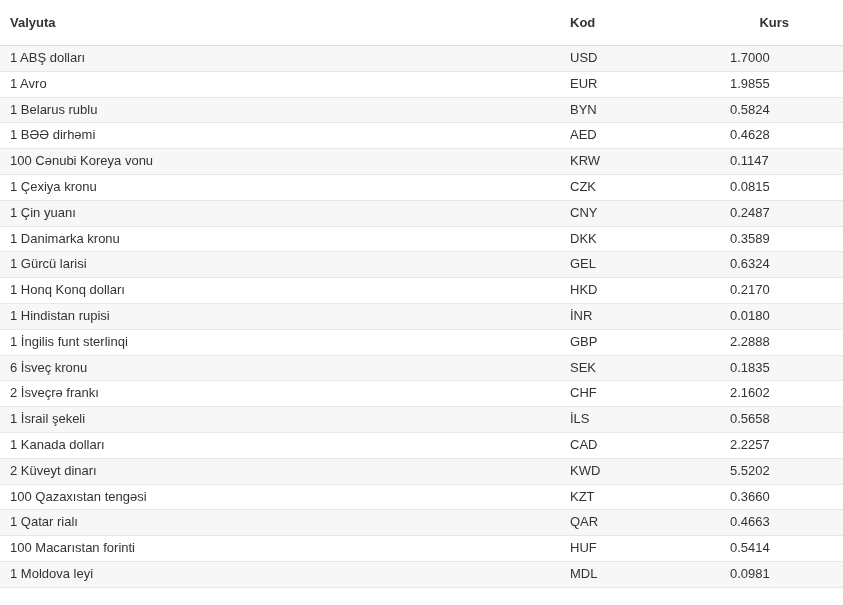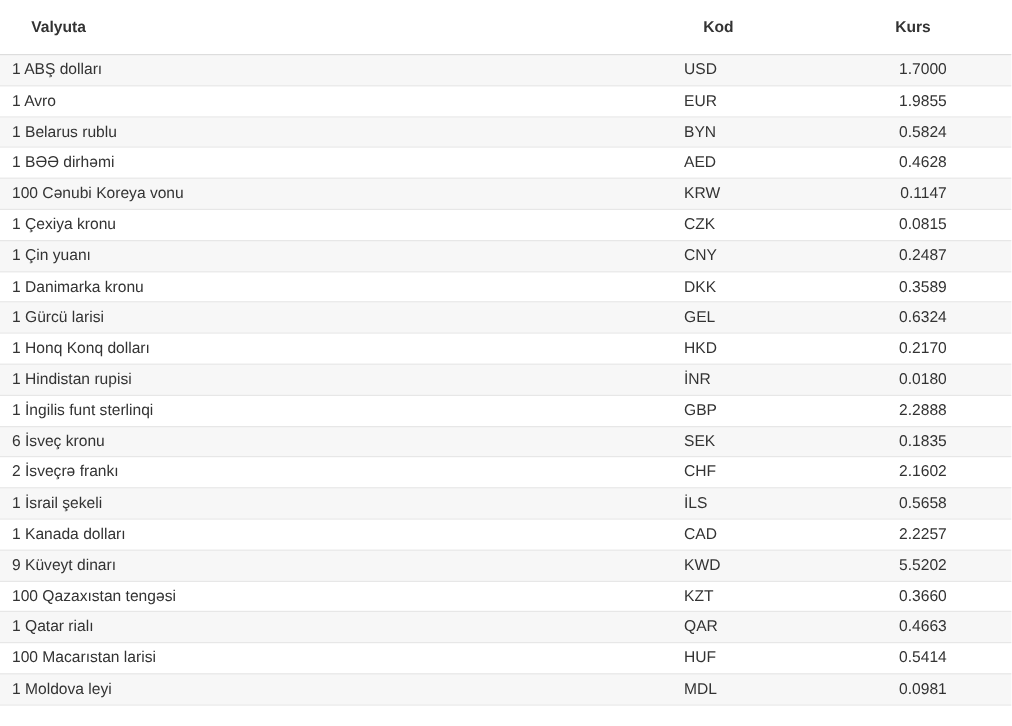--- a/index.html
+++ b/index.html
@@ -26,45 +26,45 @@
   }
   table.rates col.c-name { width: 560px; }
   table.rates col.c-code { width: 160px; }
   table.rates col.c-rate { width: 123px; }
 
   table.rates thead th {
     font-size: 13px;
     font-weight: bold;
     color: #333333;
     background: #ffffff;
-    padding: 0 26px;
+    padding: 0 10px;
     height: 45px;
     line-height: 31px;
     border-bottom: 1px solid #dddddd;
     text-align: left;
     vertical-align: middle;
     white-space: nowrap;
   }
   table.rates thead th.col-rate {
+    text-align: right;
     padding-right: 54px;
   }
   table.rates tbody td {
     padding: 0 10px;
     height: 24.8px;
     line-height: 24.8px;
     border-bottom: 1px solid #e7e7e7;
     color: #333333;
     font-size: 13px;
     vertical-align: middle;
     white-space: nowrap;
     overflow: hidden;
     text-overflow: ellipsis;
   }
   table.rates tbody td.col-rate {
-    text-align: right;
     padding-right: 54px;
   }
   table.rates tbody tr:nth-child(odd) td {
     background: #f7f7f7;
   }
   table.rates tbody tr:nth-child(even) td {
     background: #ffffff;
   }
 </style>
 </head>
@@ -159,36 +159,36 @@
           <td class="col-name">1 İsrail şekeli</td>
           <td class="col-code">İLS</td>
           <td class="col-rate">0.5658</td>
         </tr>
         <tr>
           <td class="col-name">1 Kanada dolları</td>
           <td class="col-code">CAD</td>
           <td class="col-rate">2.2257</td>
         </tr>
         <tr>
-          <td class="col-name">9 Küveyt dinarı</td>
+          <td class="col-name">2 Küveyt dinarı</td>
           <td class="col-code">KWD</td>
           <td class="col-rate">5.5202</td>
         </tr>
         <tr>
           <td class="col-name">100 Qazaxıstan tengəsi</td>
           <td class="col-code">KZT</td>
           <td class="col-rate">0.3660</td>
         </tr>
         <tr>
           <td class="col-name">1 Qatar rialı</td>
           <td class="col-code">QAR</td>
           <td class="col-rate">0.4663</td>
         </tr>
         <tr>
-          <td class="col-name">100 Macarıstan larisi</td>
+          <td class="col-name">100 Macarıstan forinti</td>
           <td class="col-code">HUF</td>
           <td class="col-rate">0.5414</td>
         </tr>
         <tr>
           <td class="col-name">1 Moldova leyi</td>
           <td class="col-code">MDL</td>
           <td class="col-rate">0.0981</td>
         </tr>
       </tbody>
   </table>

